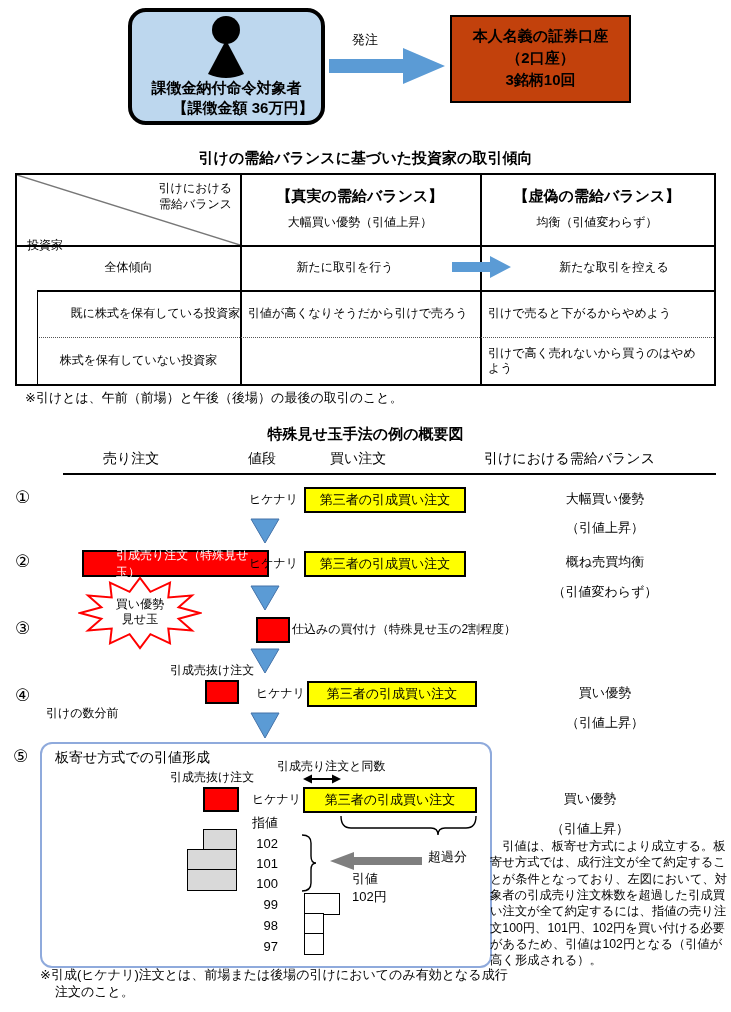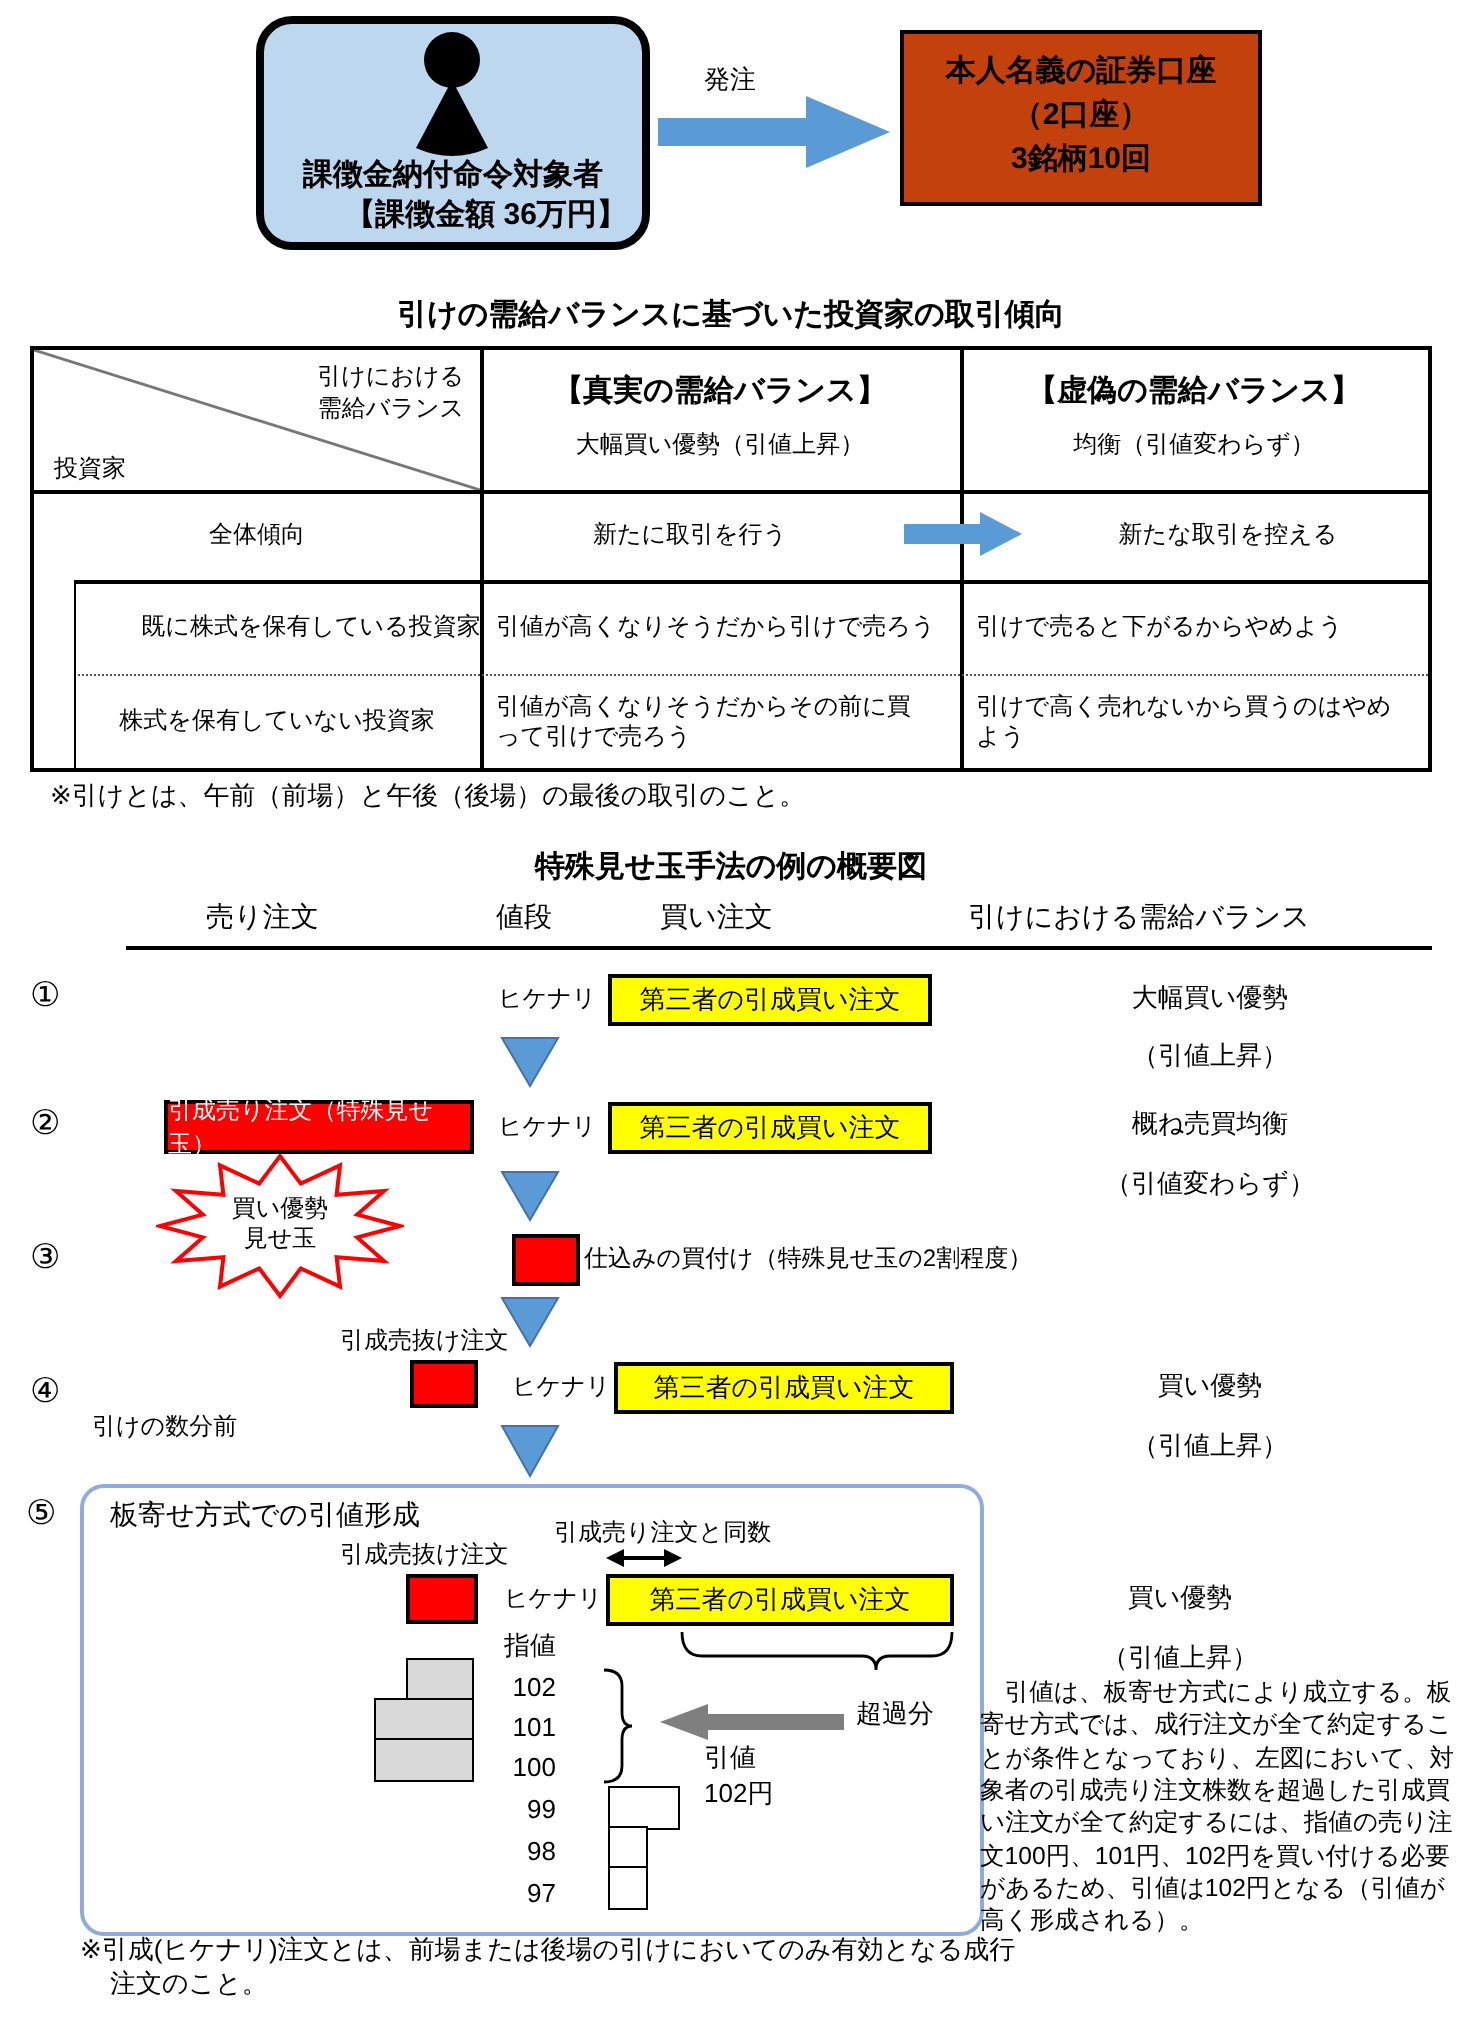--- a/index.html
+++ b/index.html
@@ -20,21 +20,21 @@
   .account-box{left:450px;top:15px;width:177px;height:84px;background:#c2410c;border:2px solid #000;}
   
   .tbl{left:15px;top:173px;width:697px;height:209px;border:2px solid #000;}
   .vline{position:absolute;top:0;bottom:0;width:0;border-left:2px solid #000;}
   .hline{position:absolute;left:0;right:0;height:0;border-top:2px solid #000;}
   .cell{position:absolute;display:flex;align-items:center;justify-content:center;}
   .cell-left{justify-content:flex-start;text-align:left;}
   
   .ybox{background:#FFFF00;border:2px solid #000;display:flex;align-items:center;justify-content:center;font-size:13px;}
   .rbox{background:#FF0000;border:2px solid #000;}
-  .rbox-lb{background:#FF0000;border:2px solid #000;display:flex;align-items:center;justify-content:center;color:#fff;font-size:12px;}
+  .rbox-lb{background:#FF0000;border:2px solid #000;display:flex;align-items:center;justify-content:center;color:#fff;font-size:12px;padding-left:32px;}
   .gbox{background:#D9D9D9;border:1px solid #000;position:absolute;}
   .wbox{background:#fff;border:1px solid #000;position:absolute;}
   .bal{width:160px;text-align:center;font-size:13px;}
   .panel5{left:40px;top:742px;width:448px;height:222px;border:2px solid #8FAADC;border-radius:12px;background:#fff;}
   svg{display:block;}
 </style>
 </head>
 <body>
 
 <div id="canvas">
@@ -74,42 +74,41 @@
     <div class="abs" style="left:20px;top:162px;right:0;height:0;border-top:1px dotted #555;"></div>
     <div class="abs" style="left:20px;top:115px;width:0;height:94px;border-left:1px solid #000;"></div>
 
     <div class="abs" style="left:0;top:0;width:223px;height:70px;">
       <svg width="223" height="70" viewBox="0 0 223 70">
           <line x1="0" y1="0" x2="223" y2="70" stroke="#777" stroke-width="1.4"></line>
         </svg>
     </div>
     <div class="abs t12" style="right:482px;top:6px;">引けにおける</div>
     <div class="abs t12" style="right:482px;top:22px;">需給バランス</div>
-    <div class="abs t12" style="left:10px;top:52px;">投資家</div>
+    <div class="abs t12" style="left:10px;top:63px;">投資家</div>
 
     <div class="abs c b t15" style="left:223px;top:11px;width:240px;">【真実の需給バランス】</div>
     <div class="abs c t12" style="left:223px;top:40px;width:240px;">大幅買い優勢（引値上昇）</div>
     <div class="abs c b t15" style="left:463px;top:11px;width:234px;">【虚偽の需給バランス】</div>
     <div class="abs c t12" style="left:463px;top:40px;width:234px;">均衡（引値変わらず）</div>
 
     <div class="cell t12" style="left:0;top:70px;width:223px;height:45px;">全体傾向</div>
     <div class="cell t12" style="left:223px;top:70px;width:210px;height:45px;">新たに取引を行う</div>
     <div class="abs" style="left:435px;top:80px;">
       <svg width="60" height="24" viewBox="0 0 60 24">
         <polygon points="0,7 38,7 38,1 59,12 38,23 38,17 0,17" fill="#5B9BD5"></polygon>
       </svg>
     </div>
     <div class="cell t12" style="left:497px;top:70px;width:200px;height:45px;">新たな取引を控える</div>
 
     <div class="cell t12" style="left:20px;top:115px;width:237px;height:47px;">既に株式を保有している投資家</div>
     <div class="cell cell-left t12" style="left:231px;top:115px;width:226px;height:47px;">引値が高くなりそうだから引けで売ろう</div>
     <div class="cell cell-left t12" style="left:471px;top:115px;width:220px;height:47px;">引けで売ると下がるからやめよう</div>
 
     <div class="cell t12" style="left:20px;top:162px;width:203px;height:47px;">株式を保有していない投資家</div>
-    <div class="cell cell-left t12" style="left:231px;top:162px;width:218px;height:47px;">引値が高くなりそうだからその前に買って引けで売ろう</div>
     <div class="cell cell-left t12" style="left:471px;top:162px;width:212px;height:47px;">引けで高く売れないから買うのはやめよう</div>
   </div>
 
   <div class="abs c b t15" style="left:0;top:424px;width:731px;">特殊見せ玉手法の例の概要図</div>
 
   <div class="abs t13" style="left:25px;top:390px;">※引けとは、午前（前場）と午後（後場）の最後の取引のこと。</div>
 
   <div class="abs t14" style="left:103px;top:449px;">売り注文</div>
   <div class="abs t14" style="left:248px;top:449px;">値段</div>
   <div class="abs t14" style="left:330px;top:449px;">買い注文</div>

